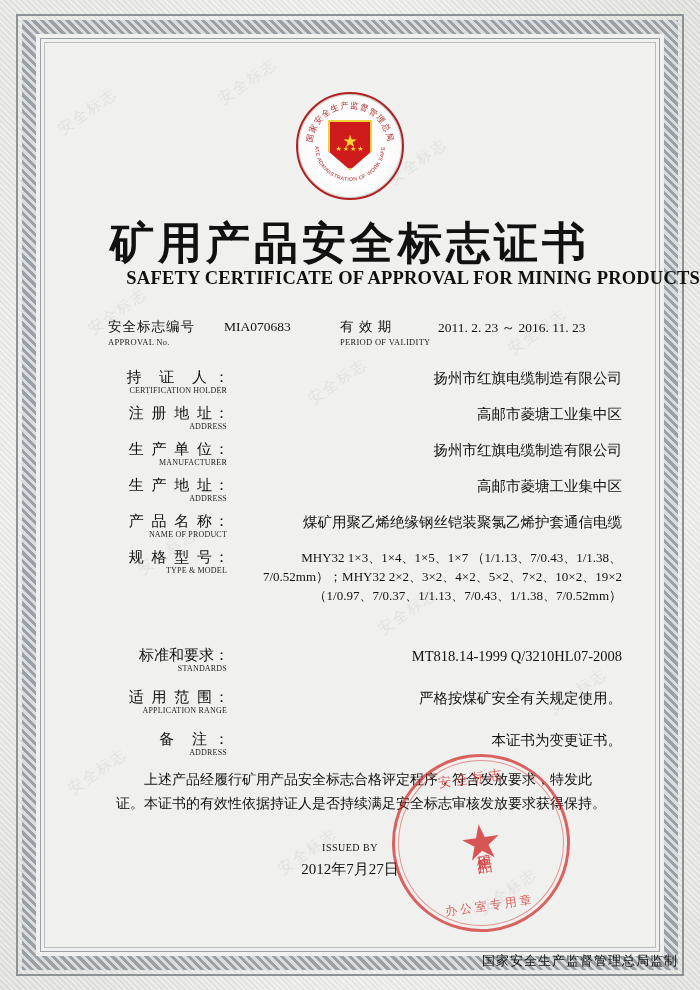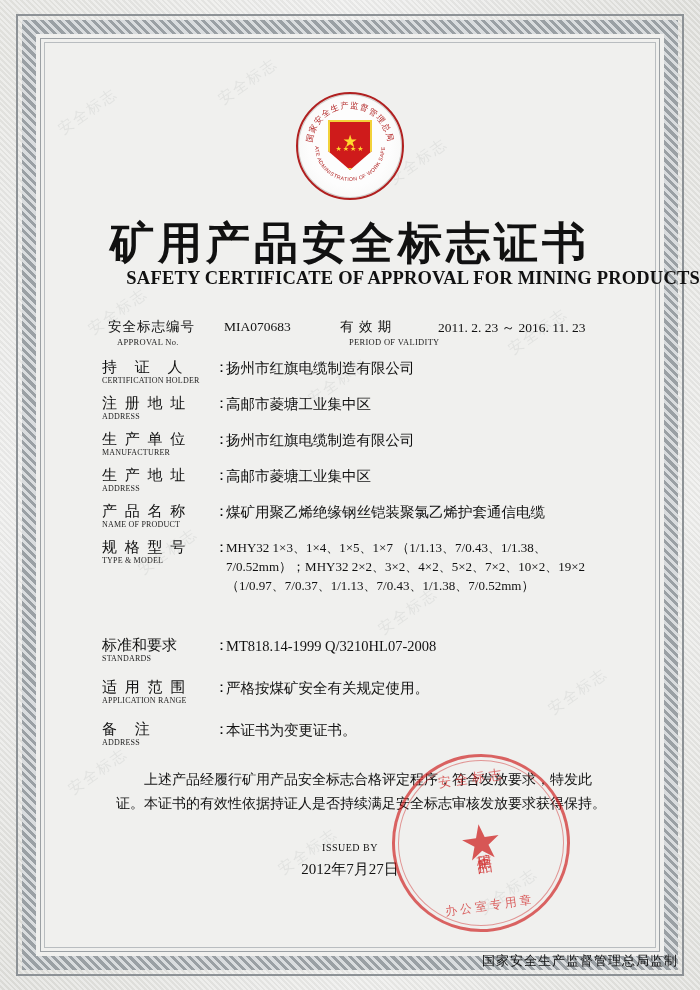--- a/index.html
+++ b/index.html
@@ -86,27 +86,27 @@
     position:absolute;left:0;right:0;top:268px;text-align:right;
     font-size:18.5px;font-weight:bold;color:#111;letter-spacing:.2px;
     font-family:"Liberation Serif",serif;
   }
   
   .row-approval{
     position:absolute;left:108px;top:318px;width:500px;height:34px;
     font-size:13.5px;color:#111;
   }
   .row-approval .lbl-cn{font-size:13.5px;letter-spacing:1px;}
-  .row-approval .lbl-en{font-size:8.5px;letter-spacing:.3px;color:#222;display:block;margin-top:1px;margin-left:9px;}
+  .row-approval .lbl-en{font-size:8.5px;letter-spacing:.3px;color:#222;display:block;margin-top:1px;}
   .ap-left{position:absolute;left:0;top:0;}
   .ap-val{position:absolute;left:116px;top:1px;font-size:13.5px;font-family:"Liberation Serif",serif;}
   .ap-mid{position:absolute;left:232px;top:0;}
   .ap-mid-val{position:absolute;left:330px;top:1px;font-size:13.5px;}
   
-  .fields{position:absolute;left:102px;top:358px;width:520px;}
+  .fields{position:absolute;left:102px;top:368px;width:520px;text-align:right;}
   .fld{position:relative;min-height:34px;margin-bottom:2px;}
   .fld .cn{
     position:absolute;left:0;top:0;width:112px;
     font-size:15px;letter-spacing:0px;color:#111;white-space:nowrap;
   }
   .fld .cn.spread{letter-spacing:7px;}
   .fld .cn.spread2{letter-spacing:2px;}
   .fld .en{
     position:absolute;left:0;top:18px;width:125px;
     font-size:8px;color:#222;letter-spacing:.2px;

